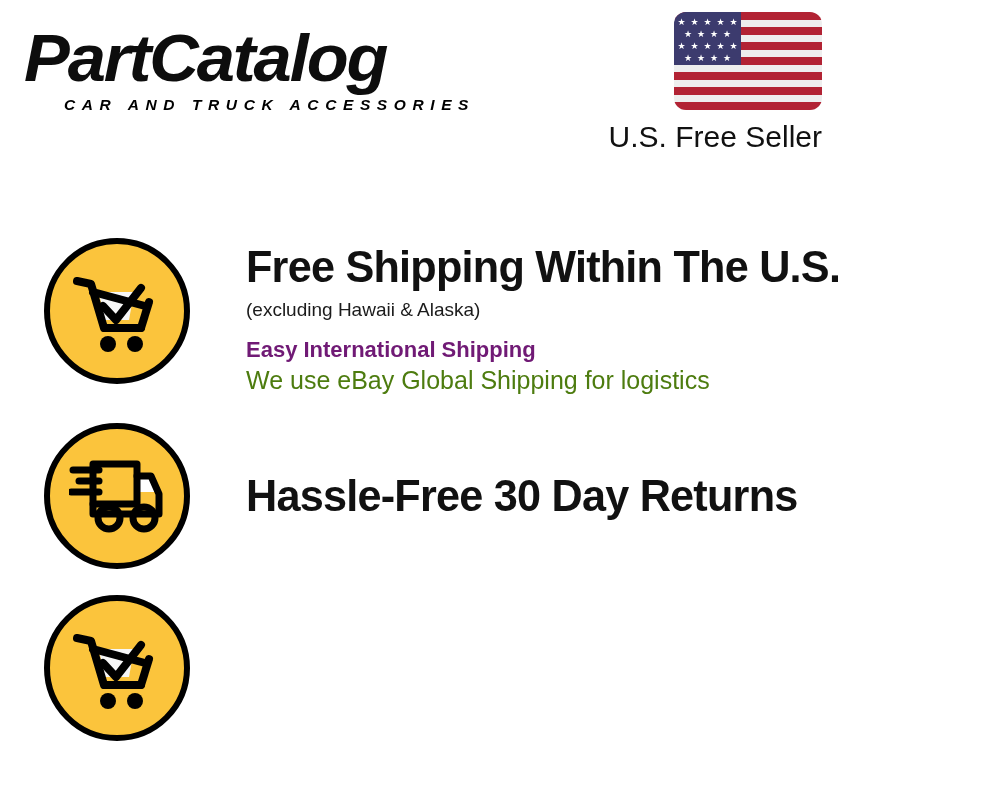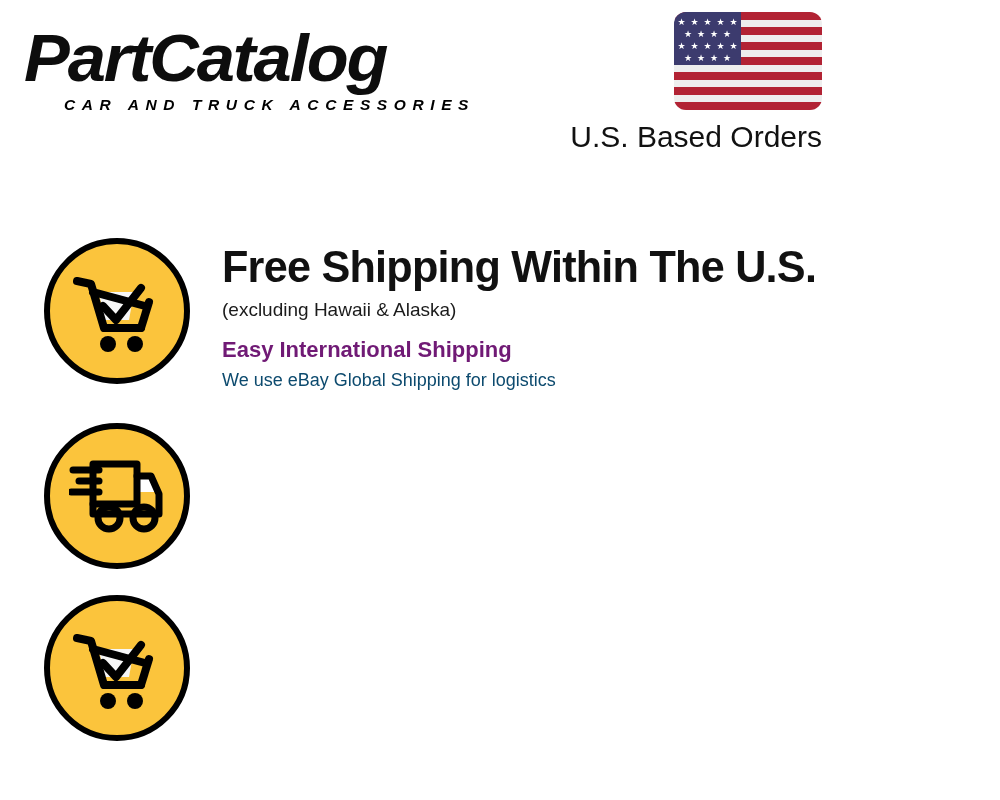--- a/index.html
+++ b/index.html
@@ -112,20 +112,21 @@
   #features {
     position: absolute;
     top: 238px;
     left: 0;
     width: 1000px;
   }
   .feature-row {
     display: flex;
     align-items: center;
     height: 172px;
+    gap: 24px;
   }
   .feature-row.align-top { align-items: flex-start; }
 
   .icon-badge {
     flex: 0 0 auto;
     width: 146px;
     height: 146px;
     margin-left: 44px;
     border-radius: 50%;
     background: #fbc43c;
@@ -166,23 +167,23 @@
     font-family: "Liberation Sans", sans-serif;
     font-weight: bold;
     font-size: 22px;
     line-height: 30px;
     color: #701a75;
     white-space: nowrap;
     margin-top: 9px;
   }
   .feature-sub-light {
     font-family: "Liberation Sans", sans-serif;
-    font-size: 18px;
+    font-size: 25px;
     line-height: 31px;
-    color: #0c4a6e;
+    color: #4d7c0f;
     white-space: nowrap;
   }
 </style>
 </head>
 <body>
 
 <div id="header">
 
   <div id="logo">
     <div id="logo-wordmark">PartCatalog</div>
@@ -220,21 +221,21 @@
             <span>★</span>
           </div>
         <div class="star-row" style="top:42px">
             <span>★</span>
             <span>★</span>
             <span>★</span>
             <span>★</span>
           </div>
       </div>
     </div>
-    <div id="seller-label">U.S. Based Orders</div>
+    <div id="seller-label">U.S. Free Seller</div>
   </div>
 
 </div>
 
 <div id="features">
 
   <div class="feature-row align-top">
     <div class="icon-badge">
       <svg width="92" height="86" viewBox="0 0 92 86" aria-hidden="true">
         <polygon points="28,24 63,24 58,52 33,52" fill="#f7f7f7"></polygon>
@@ -260,20 +261,23 @@
         <polygon points="68,20 80,20 86,34 68,34" fill="#ffffff"></polygon>
         <path d="M4 12 L30 12" stroke="#000" stroke-width="7" stroke-linecap="round"></path>
         <path d="M10 23 L30 23" stroke="#000" stroke-width="7" stroke-linecap="round"></path>
         <path d="M2 34 L30 34" stroke="#000" stroke-width="7" stroke-linecap="round"></path>
         <rect x="24" y="6" width="44" height="40" fill="none" stroke="#000" stroke-width="7" stroke-linejoin="round"></rect>
         <path d="M68 18 L82 18 L90 36 L90 56 L24 56 L24 46" fill="none" stroke="#000" stroke-width="7" stroke-linejoin="round" stroke-linecap="round"></path>
         <circle cx="40" cy="60" r="11" fill="none" stroke="#000" stroke-width="7"></circle>
         <circle cx="75" cy="60" r="11" fill="none" stroke="#000" stroke-width="7"></circle>
       </svg>
     </div>
+    <div class="feature-text">
+      <div class="feature-title">Hassle-Free 30 Day Returns</div>
+    </div>
   </div>
 
   <div class="feature-row">
     <div class="icon-badge">
       <svg width="92" height="86" viewBox="0 0 92 86" aria-hidden="true">
         <polygon points="28,24 63,24 58,52 33,52" fill="#f7f7f7"></polygon>
         <path d="M6 13 L20 16 L33 60 L70 60" fill="none" stroke="#000" stroke-width="8" stroke-linecap="round" stroke-linejoin="round"></path>
         <path d="M22 24 L74 38" fill="none" stroke="#000" stroke-width="8" stroke-linecap="round"></path>
         <path d="M70 60 L78 34" fill="none" stroke="#000" stroke-width="8" stroke-linecap="round"></path>
         <path d="M32 38 L45 52 L70 20" fill="none" stroke="#000" stroke-width="8" stroke-linecap="round" stroke-linejoin="round"></path>

